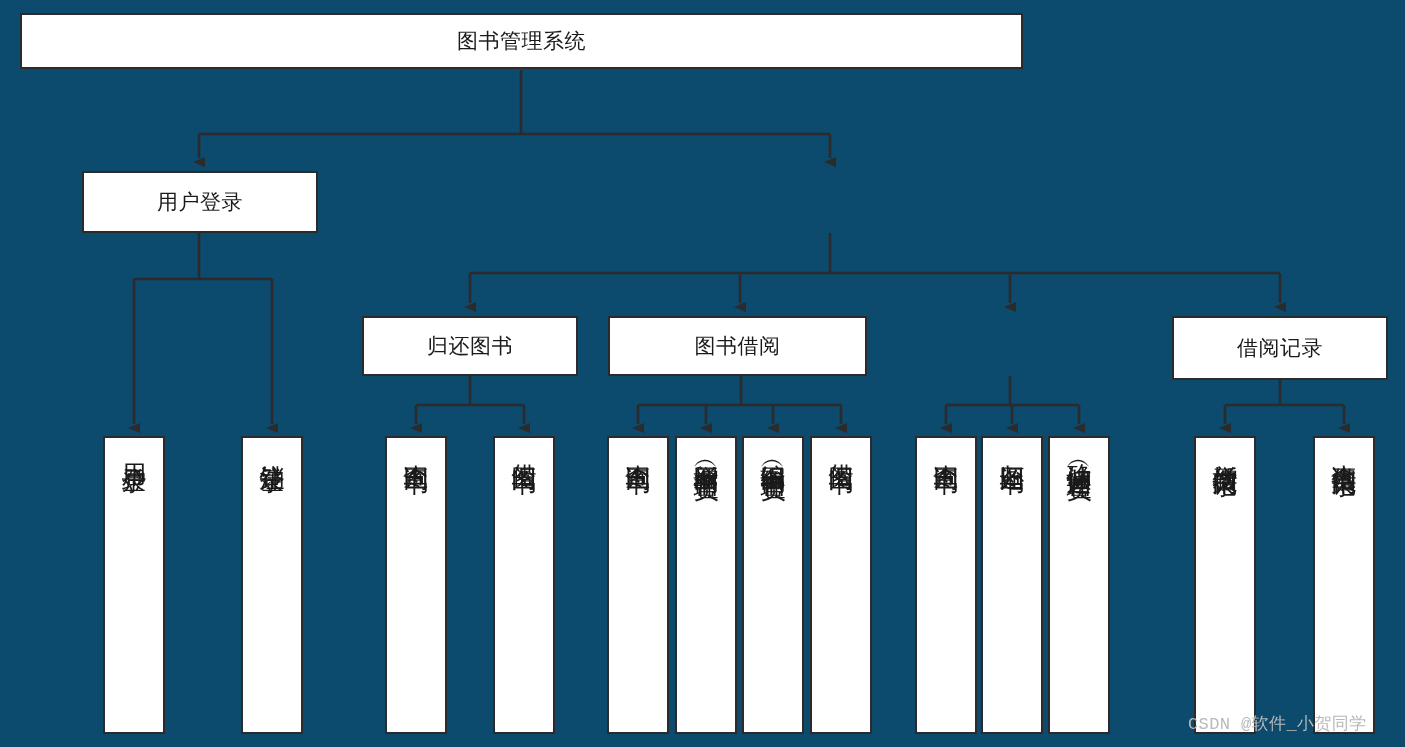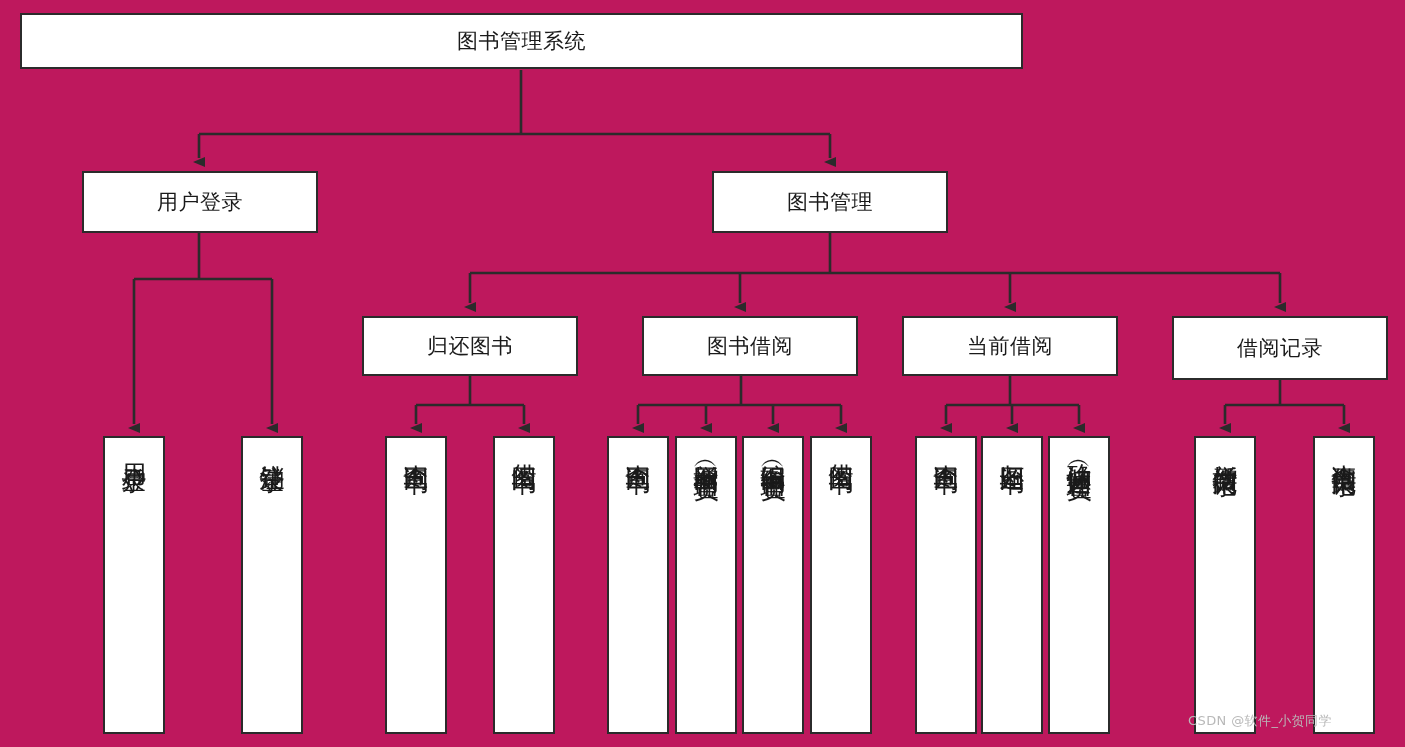--- a/index.html
+++ b/index.html
@@ -7,21 +7,21 @@
     padding: 0;
     background: #ffffff;
   }
   body {
     font-family: "DejaVu Sans", "Liberation Sans", sans-serif;
   }
   #canvas {
     position: relative;
     width: 1405px;
     height: 747px;
-    background: #be185d;
+    background: #0c4a6e;
     overflow: hidden;
   }
   #edges {
     position: absolute;
     left: 0;
     top: 0;
     width: 1405px;
     height: 747px;
   }
   .node {
@@ -57,25 +57,26 @@
     text-orientation: upright;
     font-size: 25px;
     line-height: 1.0;
     letter-spacing: 2px;
     white-space: nowrap;
   }
   .watermark {
     position: absolute;
     left: 1188px;
     top: 712px;
-    font-size: 13px;
+    font-size: 17px;
     color: #b9b9b9;
     z-index: 5;
     white-space: nowrap;
     letter-spacing: 0.4px;
+    font-family: Liberation Mono, monospace;
   }
 </style>
 </head>
 <body>
 
 <div id="canvas">
 
   <svg id="edges" viewBox="0 0 1405 747" xmlns="http://www.w3.org/2000/svg">
     <defs>
       <marker id="arrow" markerWidth="10" markerHeight="12" refX="1" refY="6" orient="auto" markerUnits="userSpaceOnUse">
@@ -126,32 +127,26 @@
     </g>
   </svg>
 
   <div class="node root h" style="left:20px; top:13px; width:1003px; height:56px;">
     <span class="lbl">图书管理系统</span>
   </div>
 
   <div class="node h" style="left:82px; top:171px; width:236px; height:62px;">
     <span class="lbl">用户登录</span>
   </div>
-  <div class="node h" style="left:712px; top:171px; width:236px; height:62px;">
-    <span class="lbl">图书管理</span>
-  </div>
 
   <div class="node h" style="left:362px; top:316px; width:216px; height:60px;">
     <span class="lbl">归还图书</span>
   </div>
-  <div class="node h" style="left:642px; top:316px; width:216px; height:60px;">
+  <div class="node h" style="left:608px; top:316px; width:259px; height:60px;">
     <span class="lbl">图书借阅</span>
-  </div>
-  <div class="node h" style="left:902px; top:316px; width:216px; height:60px;">
-    <span class="lbl">当前借阅</span>
   </div>
   <div class="node h" style="left:1172px; top:316px; width:216px; height:64px;">
     <span class="lbl">借阅记录</span>
   </div>
 
   <div class="node v" style="left:103px; top:436px; width:62px; height:298px;">
     <span class="lbl">用户登录</span>
   </div>
   <div class="node v" style="left:241px; top:436px; width:62px; height:298px;">
     <span class="lbl">注销登录</span>

